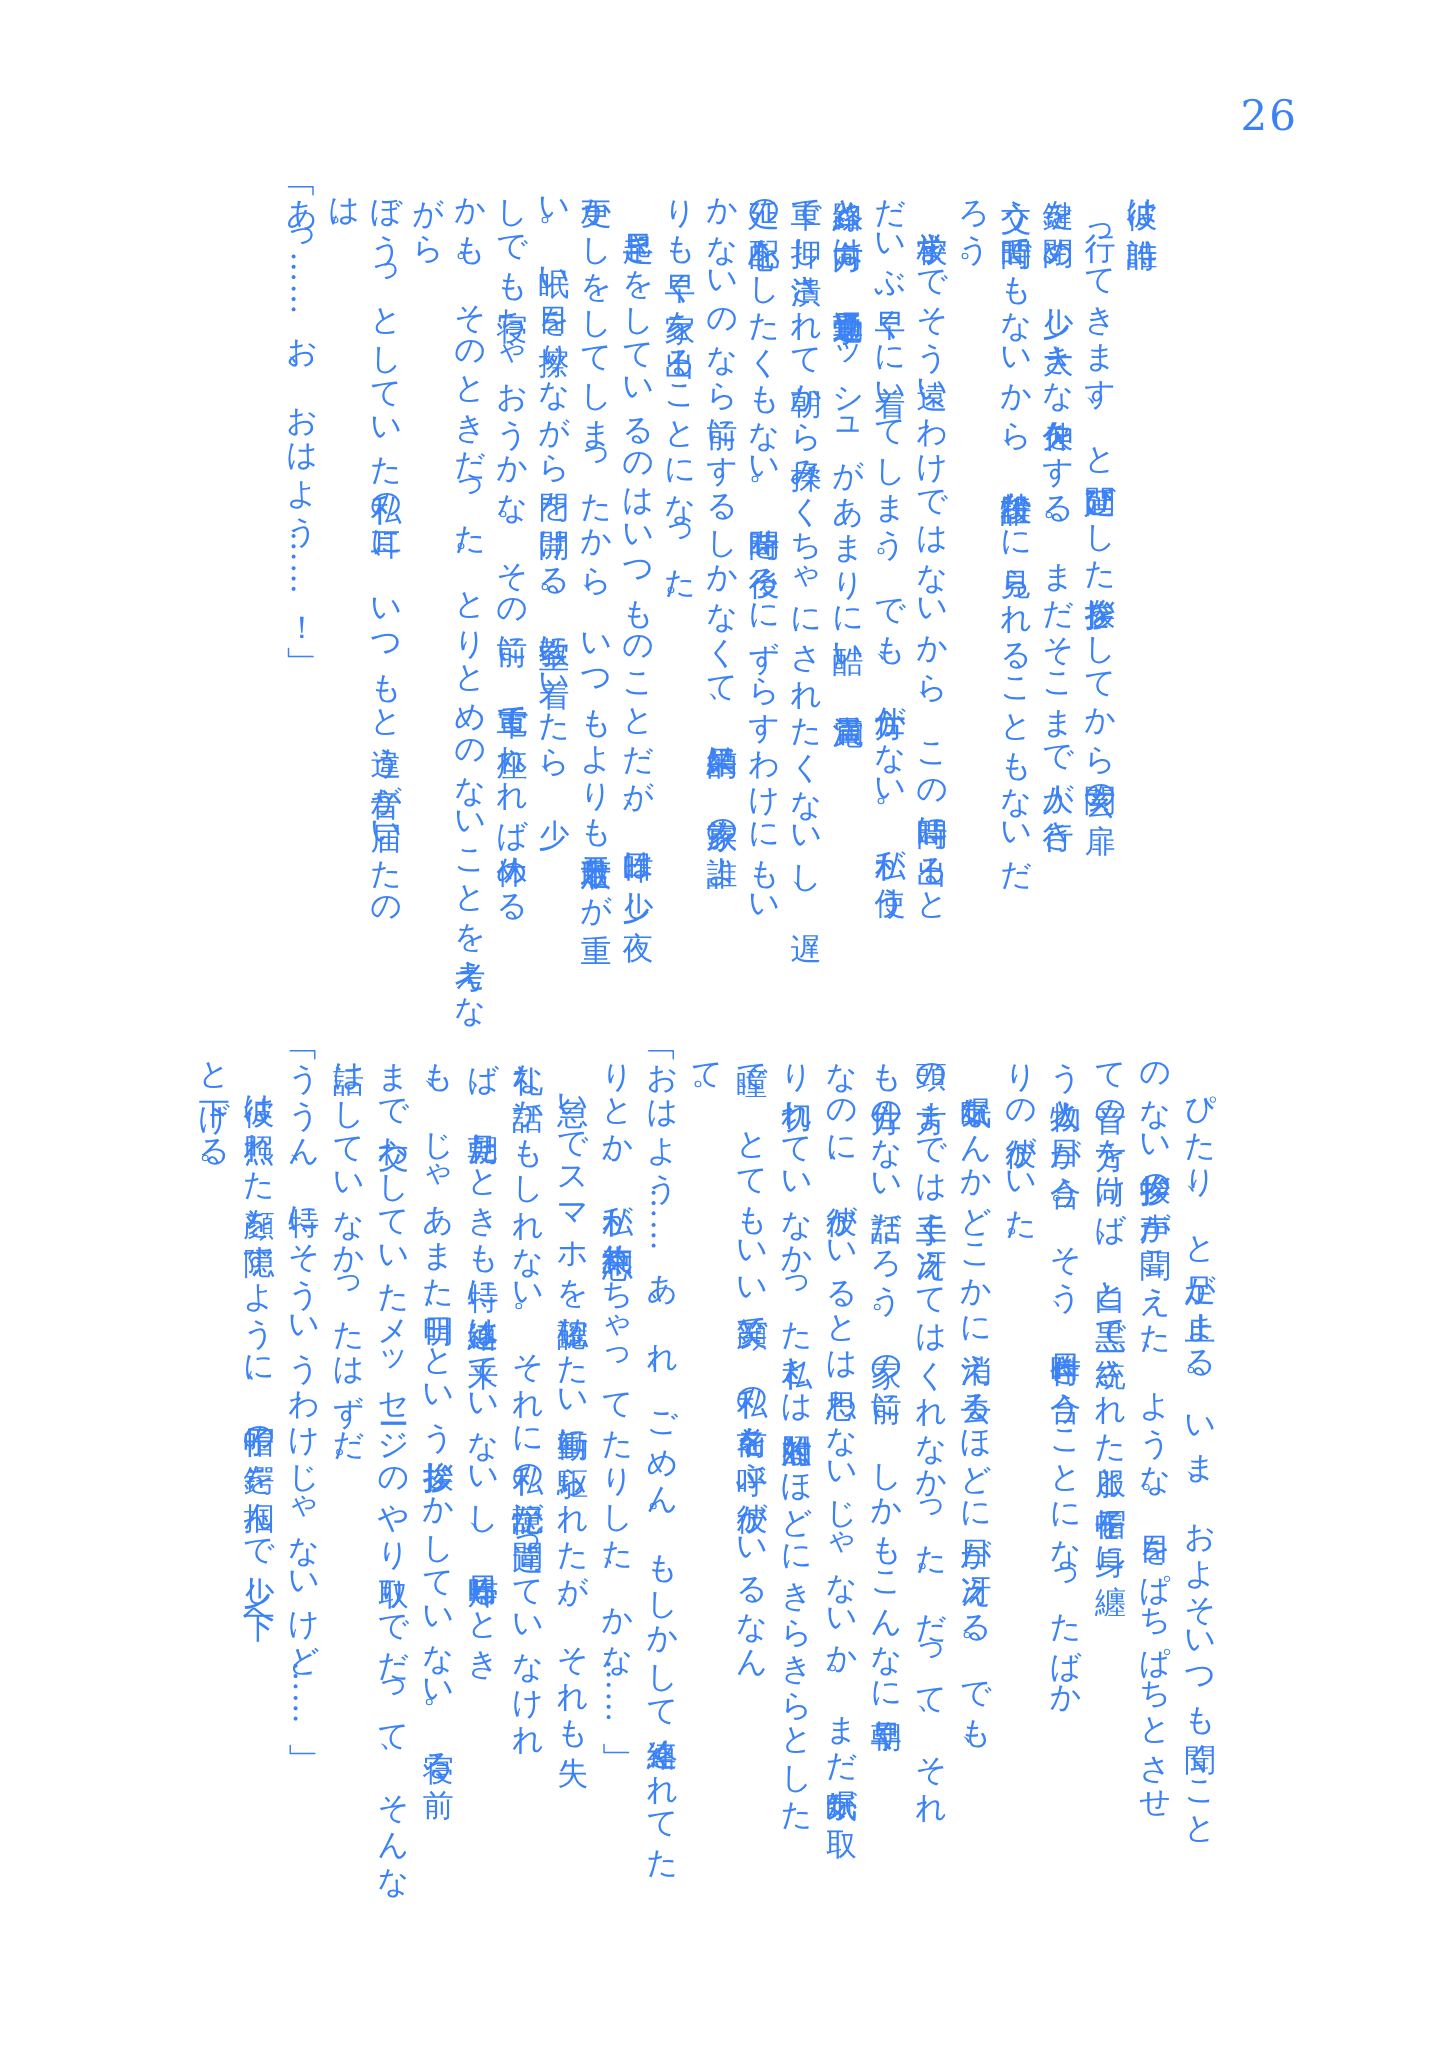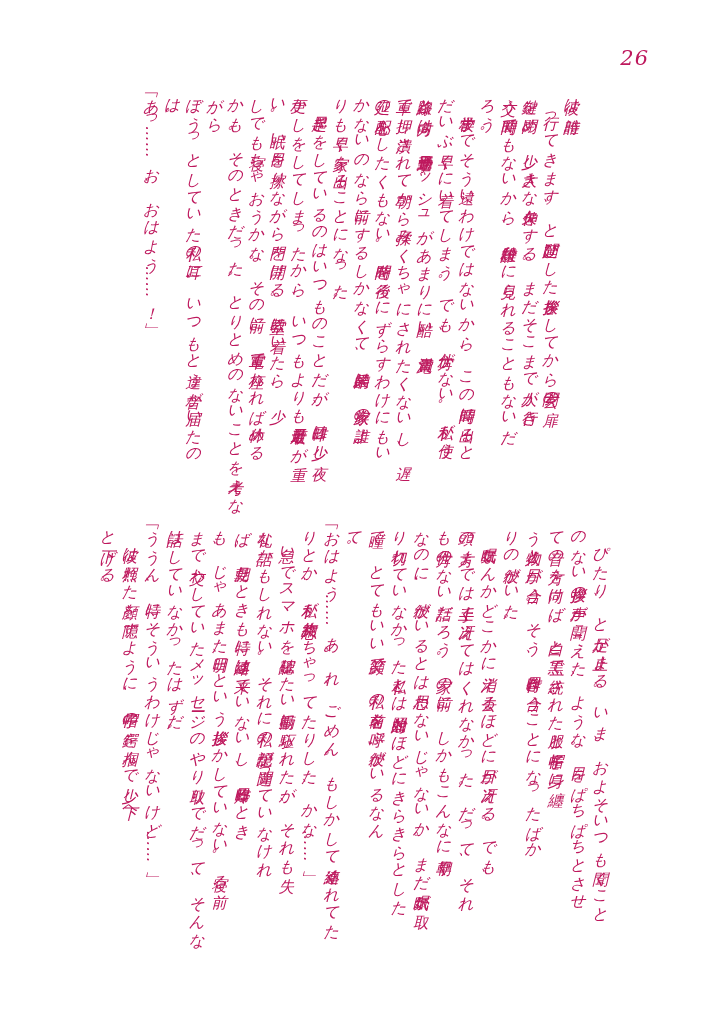--- a/index.html
+++ b/index.html
@@ -8,22 +8,21 @@
     background: #e8e8e8;
   }
   .page {
     position: relative;
     width: 723px;
     height: 1024px;
     margin: 0 auto;
     background: #ffffff;
     overflow: hidden;
     font-family: "DejaVu Serif", "Liberation Serif", serif;
-    color: #be185d;
-    font-style: italic;
+    color: #3b82f6;
   }
   .page-number {
     position: absolute;
     top: 46px;
     right: 74px;
     font-size: 21px;
     letter-spacing: 1px;
   }
   .vtext {
     position: absolute;

